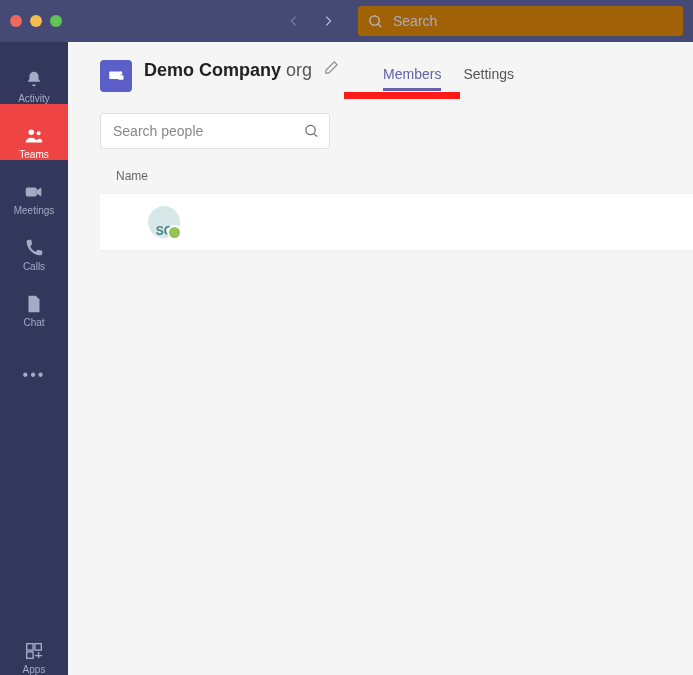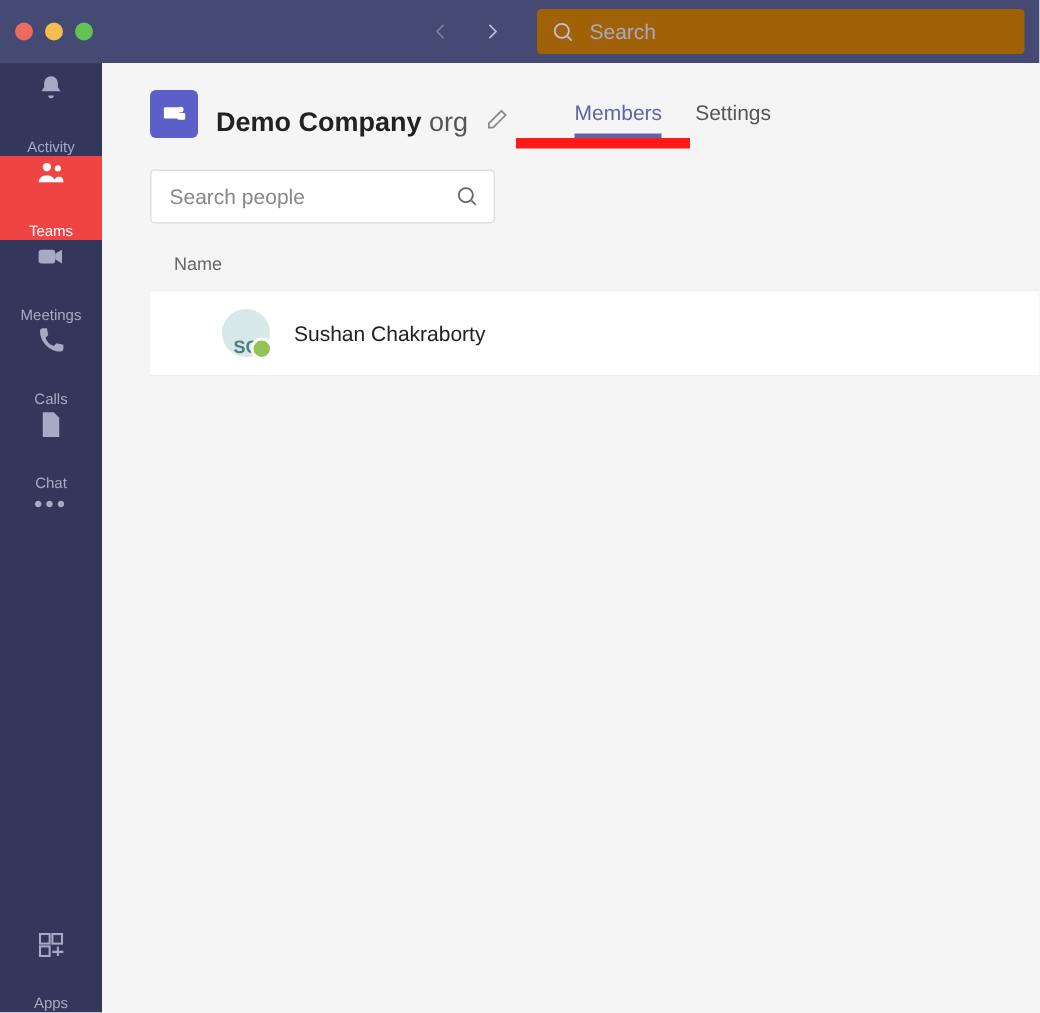--- a/index.html
+++ b/index.html
@@ -8,26 +8,26 @@
   .tl{width:12px;height:12px;border-radius:50%;}
   .tl.r{background:#ec6a5e;} .tl.g{background:#f5bd4f;} .tl.b{background:#61c454;}
   .navarrows{display:flex;gap:6px;margin-left:auto;margin-right:8px;}
   .arrow{width:28px;height:28px;display:flex;align-items:center;justify-content:center;color:#bfc2dc;cursor:pointer;border-radius:3px;}
   .arrow.dis{color:#7a7fa0;}
   .searchbar{flex:1;max-width:305px;height:30px;background:#a16207;border-radius:3px;display:flex;align-items:center;padding:0 10px;gap:8px;color:#bfc2dc;min-width:0;}
   .searchbar input{flex:1;background:transparent;border:none;outline:none;color:#e0e2f0;font-size:14px;}
   .searchbar input::placeholder{color:#a6aac6;}
   .body{display:flex;height:calc(675px - 42px);}
   .rail{width:68px;background:#33375b;display:flex;flex-direction:column;align-items:center;padding-top:6px;}
-  .rail-item{width:68px;height:56px;display:flex;flex-direction:column;align-items:center;justify-content:space-between;gap:2px;color:#a6aac6;cursor:pointer;font-size:10px;}
+  .rail-item{width:68px;height:56px;display:flex;flex-direction:column;align-items:center;justify-content:flex-end;gap:2px;color:#a6aac6;cursor:pointer;font-size:10px;}
   .rail-item.active{background:#ef4444;color:#fff;}
   .rail-item svg{width:22px;height:22px;}
   .rail-spacer{flex:1;}
   .content{flex:1;background:#f5f5f5;display:flex;flex-direction:column;}
-  .header{display:flex;align-items:flex-end;gap:12px;padding:18px 0 0 32px;}
+  .header{display:flex;align-items:flex-start;gap:12px;padding:18px 0 0 32px;}
   .orgicon{width:32px;height:32px;background:#5b5fc7;border-radius:4px;display:flex;align-items:center;justify-content:center;color:#fff;}
   .orgtitle{font-size:18px;color:#555;}
   .orgtitle b{color:#222;font-weight:700;}
   .editicon{color:#888;cursor:pointer;}
   .tabs{display:flex;gap:22px;margin-left:20px;}
   .tab{font-size:14px;color:#555;padding:6px 0;border-bottom:3px solid transparent;cursor:pointer;}
   .tab.active{color:#6264a7;border-bottom-color:#6264a7;margin-left:12px;}
   .highlight{height:7px;background:#ff1a1a;width:116px;margin-left:276px;margin-top:0;}
   .searchpeople{margin:14px 0 10px 32px;width:208px;height:34px;background:#fff;border:1px solid #e0e0e0;border-radius:3px;display:flex;align-items:center;padding:0 10px;gap:8px;}
   .searchpeople input{flex:1;border:none;outline:none;font-size:14px;color:#333;}
@@ -151,16 +151,15 @@
         </svg>
     </div>
 
     <div class="colhead">Name</div>
 
     <div class="row">
       <div class="avatar">
         <span>SC</span>
         <div class="presence"></div>
       </div>
-      <span class="membername">Sushan Chakraborty</span>
     </div>
   </div>
 </div>
 
 </body></html>

